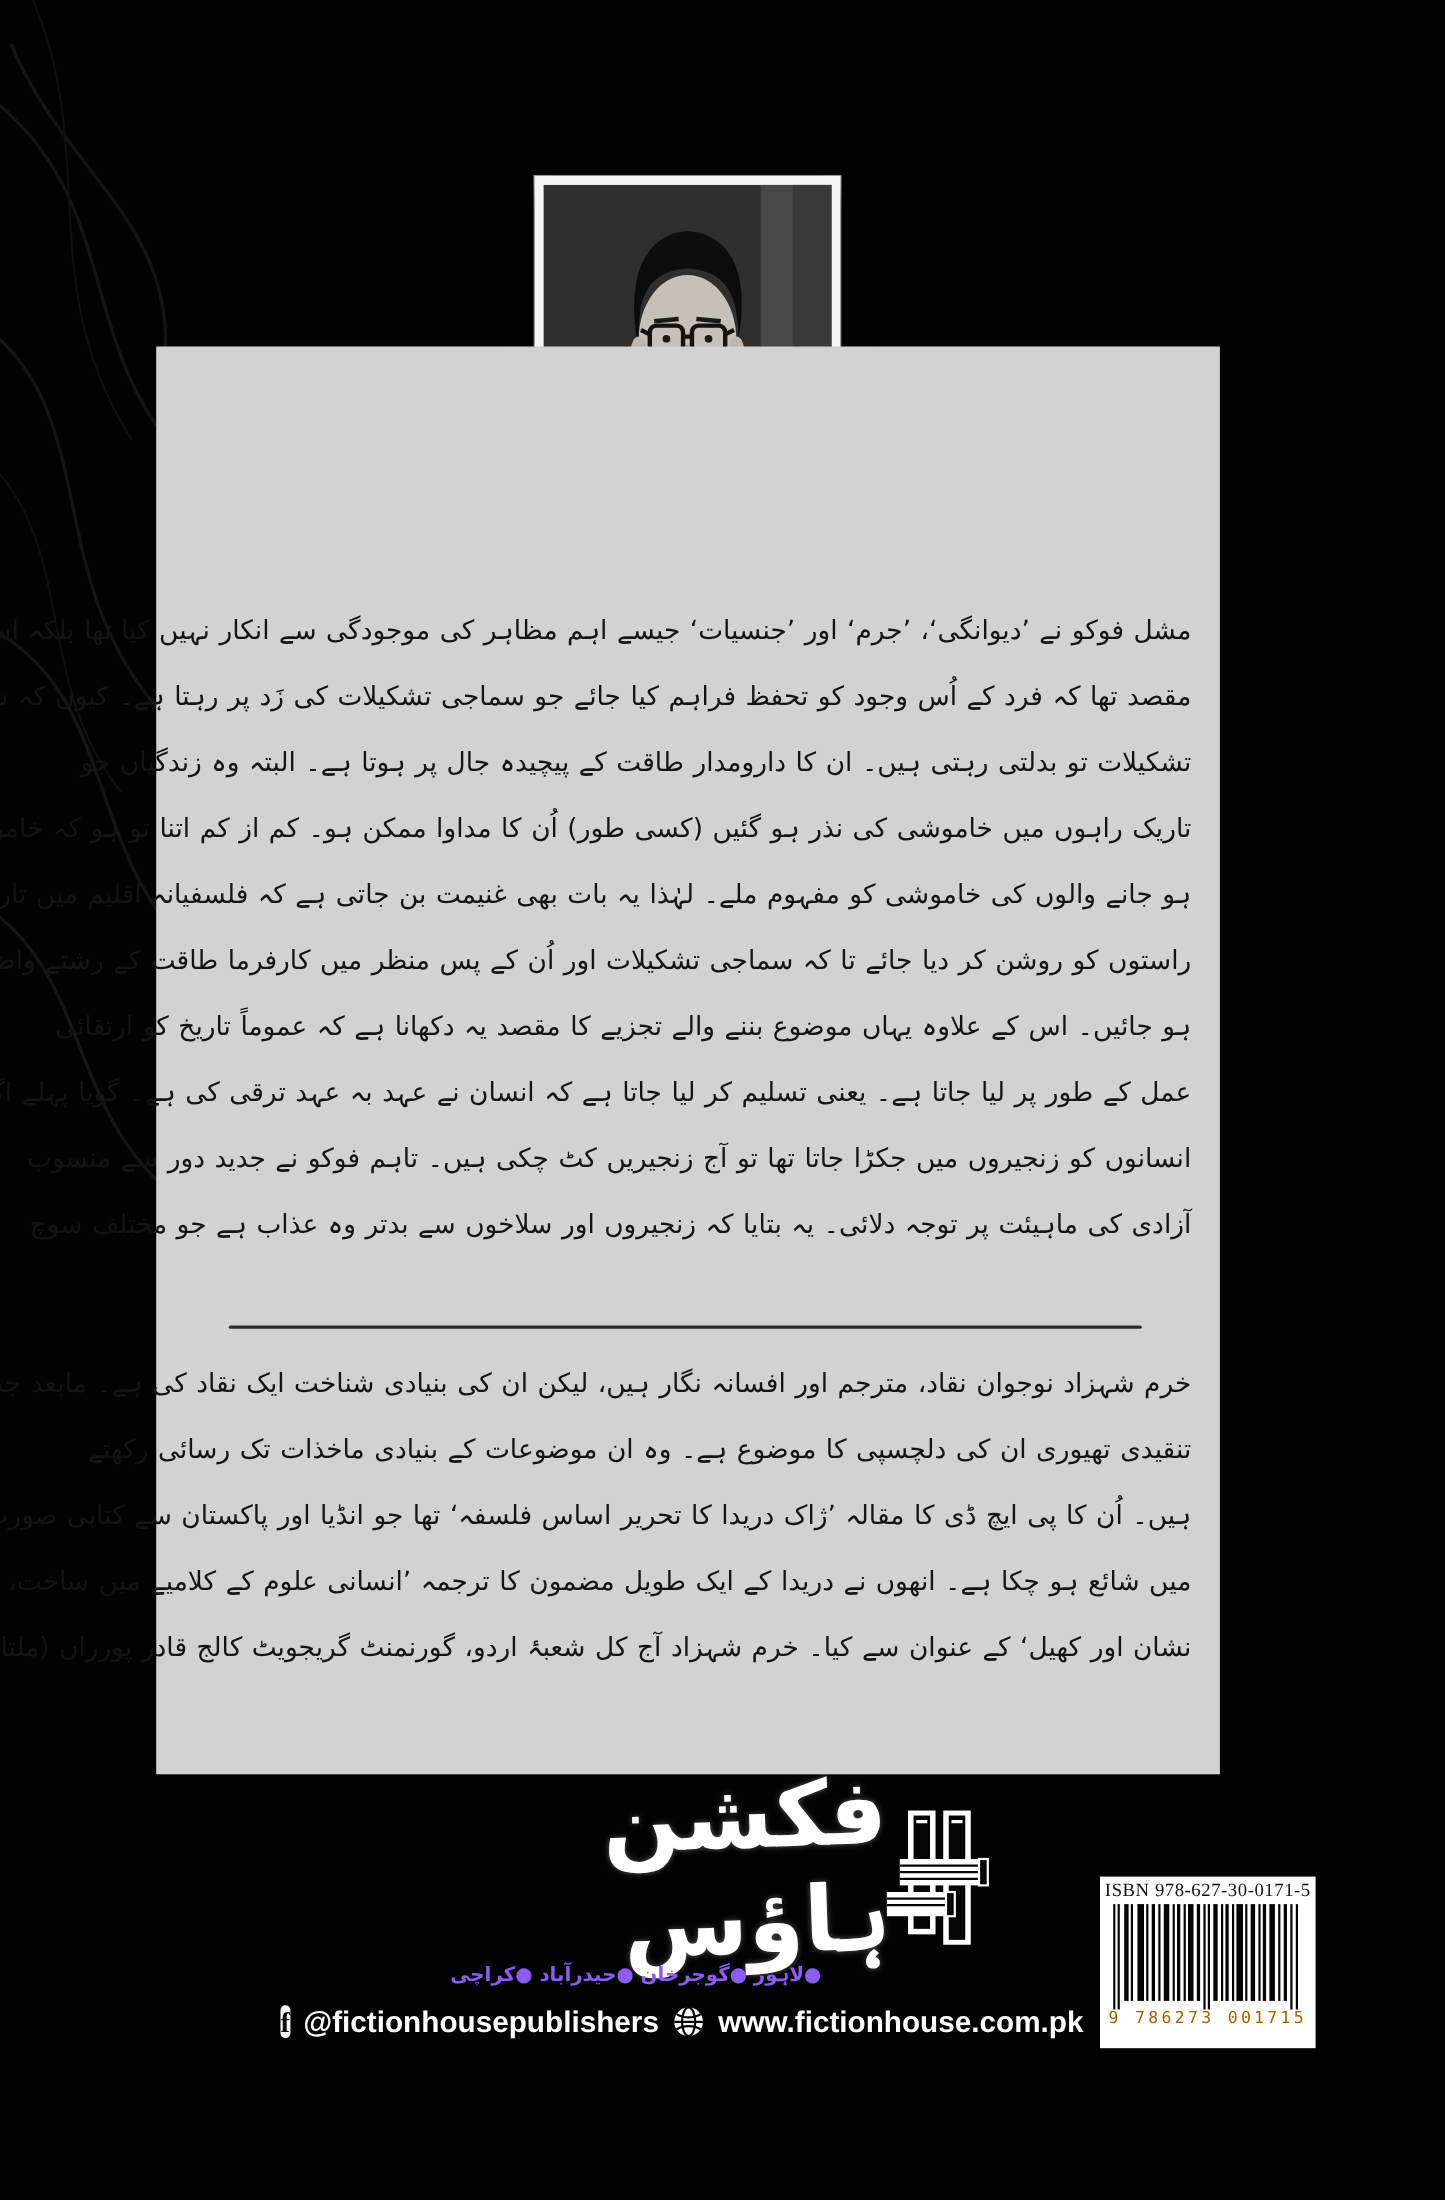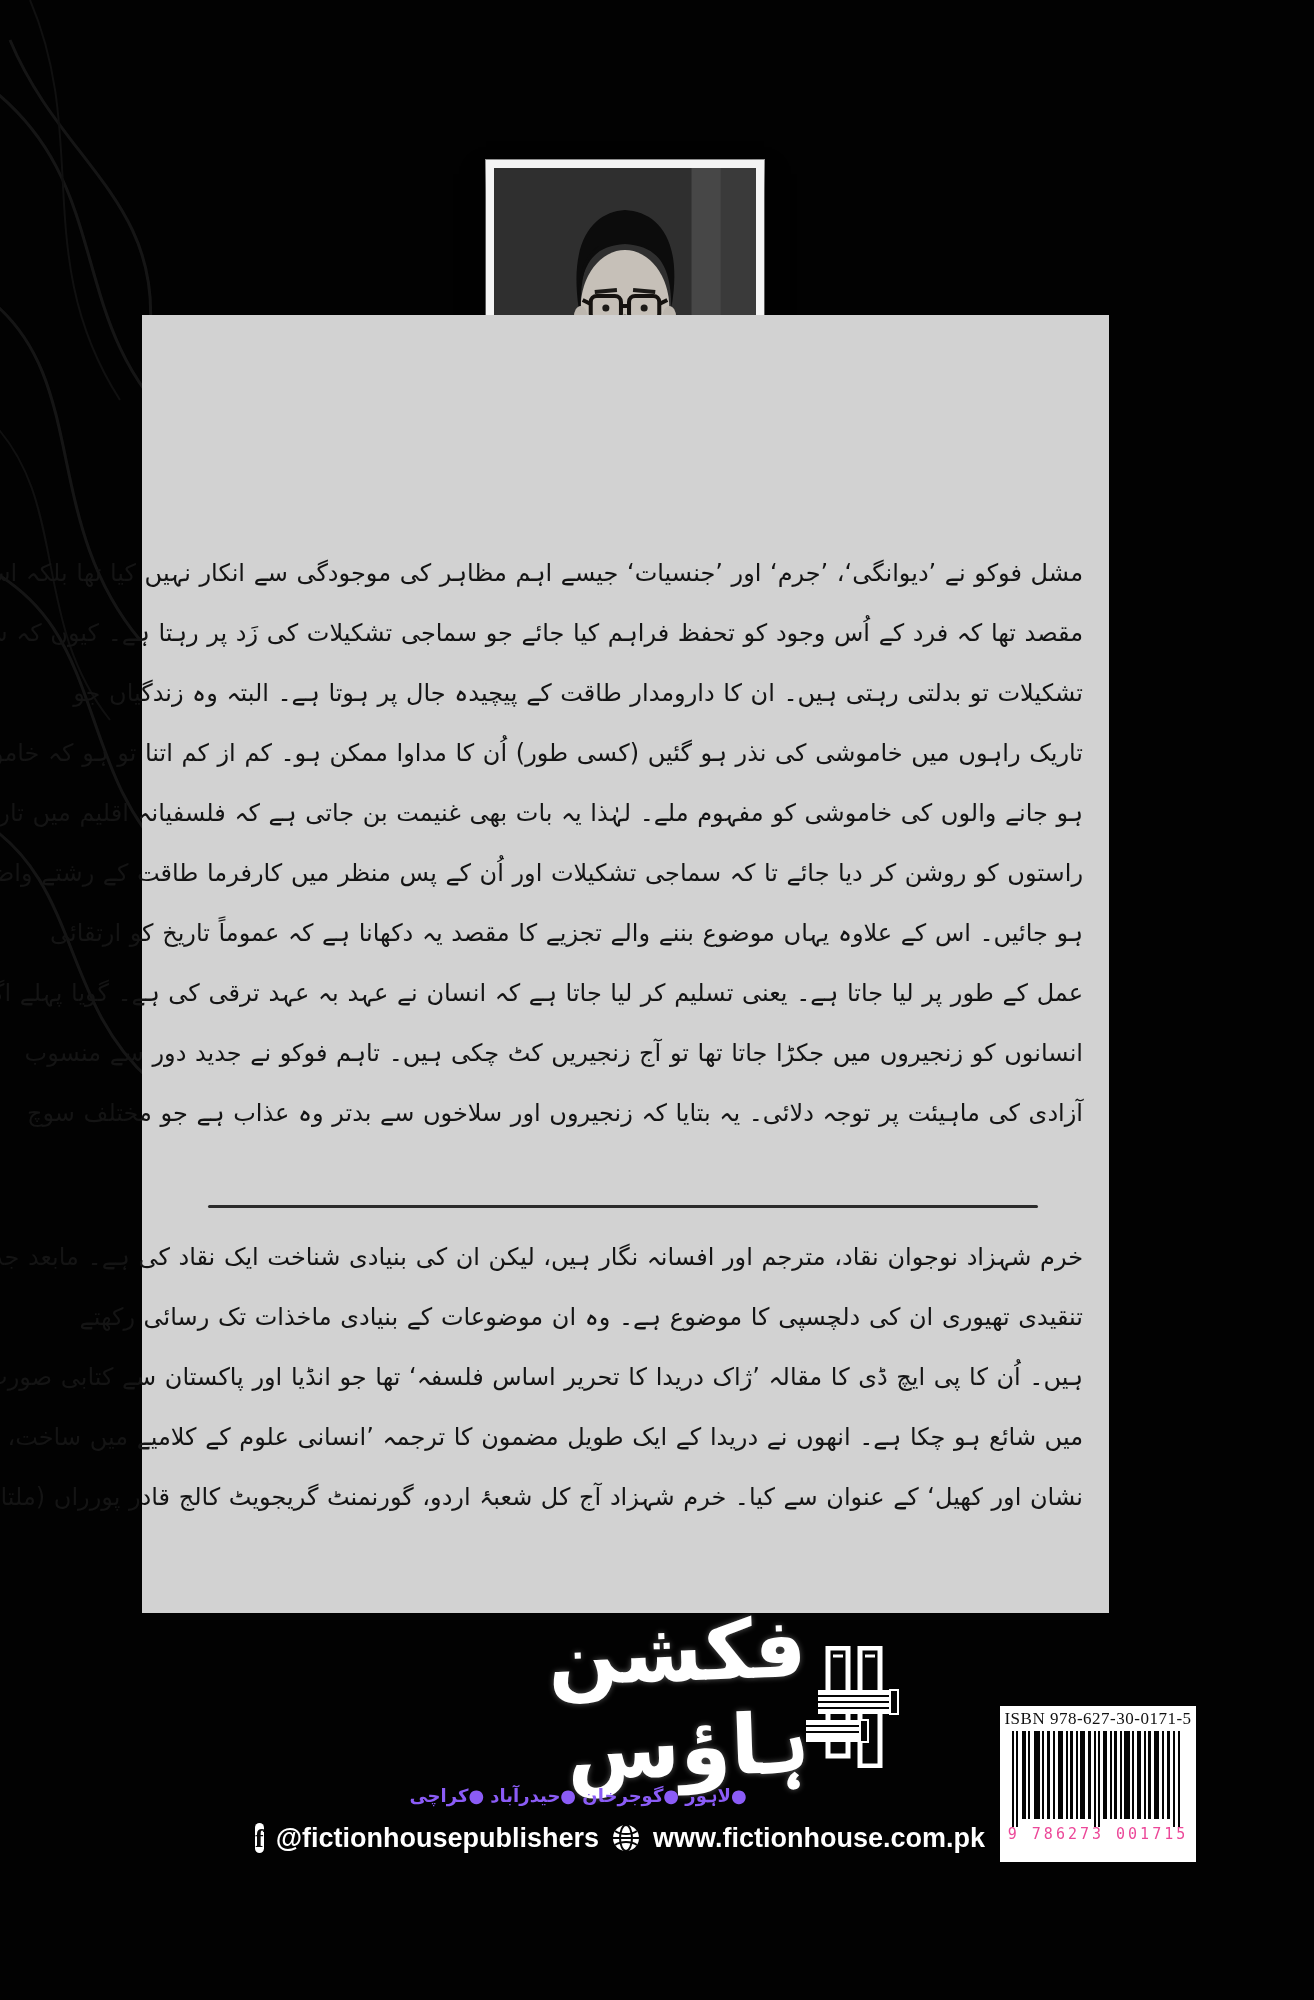--- a/index.html
+++ b/index.html
@@ -71,21 +71,21 @@
   .isbn-box{
     position:absolute;left:968px;top:1706px;width:196px;height:156px;
     background:#ffffff;display:flex;flex-direction:column;align-items:center;margin-left:32px;
   }
   .isbn-label{
     font-family:"Liberation Serif",serif;font-size:17px;color:#111;
     margin-top:3px;letter-spacing:.5px;white-space:nowrap;
   }
   .barcode{margin-top:2px;}
   .isbn-digits{
-    font-family:"DejaVu Sans Mono",monospace;font-size:15px;color:#ec4899;
+    font-family:"DejaVu Sans Mono",monospace;font-size:15px;color:#a16207;
     letter-spacing:3px;margin-top:-2px;white-space:nowrap;
   }
 </style>
 </head>
 <body>
 
 <svg class="texture" width="420" height="1100" viewBox="0 0 420 1100">
   <g stroke="#181818" stroke-width="3" fill="none" opacity="0.9">
     <path d="M-20,80 C120,180 60,320 180,430"></path>
     <path d="M-10,300 C90,380 40,520 140,640"></path>

